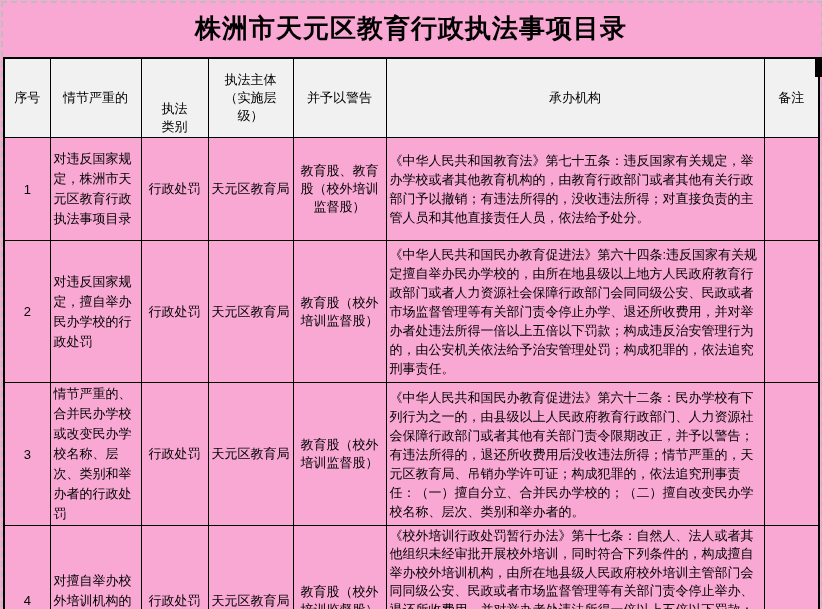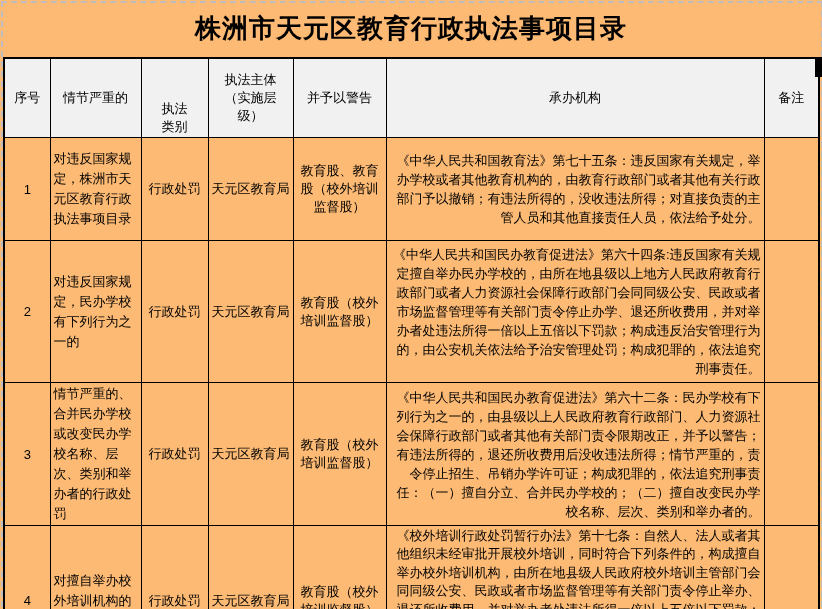--- a/index.html
+++ b/index.html
@@ -4,21 +4,21 @@
 <style>
   html, body {
     margin: 0;
     padding: 0;
     background: #ffffff;
   }
   #page {
     position: relative;
     width: 822px;
     height: 609px;
-    background: #fdba74;
+    background: #f9a8d4;
     overflow: hidden;
     font-family: "Liberation Sans", sans-serif;
     color: #000000;
   }
   #page-break-boundary {
     position: absolute;
     left: 1px;
     top: 1px;
     width: 818px;
     height: 604px;
@@ -57,21 +57,21 @@
     overflow: hidden;
     word-break: break-all;
   }
   tr.header-row { height: 40px; }
   tr.header-row th { background: #f1f1f1; text-align: center; }
   th.subject-h { font-size: 11px; }
   .force-w2 { display: inline-block; width: 28px; margin-top: 40px; }
   .force-w6 { display: inline-block; width: 70px; }
   td.c { text-align: center; margin-left: 36px; }
   td.name-cell { text-align: left; line-height: 20px; padding-left: 4px; }
-  td.basis-cell { text-align: right; line-height: 19px; padding: 1px 6px; }
+  td.basis-cell { text-align: left; line-height: 19px; padding: 1px 6px; }
   tr.r1 { height: 103px; }
   tr.r2 { height: 142px; }
   tr.r3 { height: 134px; }
   tr.r4 { height: 130px; }
   tr.r4 td.basis-cell { line-height: 18.4px; }
   #right-edge-marker {
     position: absolute;
     right: 0;
     top: 57px;
     width: 7px;
@@ -115,35 +115,35 @@
       <td class="name-cell">对违反国家规定，株洲市天元区教育行政执法事项目录</td>
       <td class="c">行政处罚</td>
       <td class="c">天元区教育局</td>
       <td class="c">教育股、教育股（校外培训监督股）</td>
       <td class="basis-cell">《中华人民共和国教育法》第七十五条：违反国家有关规定，举办学校或者其他教育机构的，由教育行政部门或者其他有关行政部门予以撤销；有违法所得的，没收违法所得；对直接负责的主管人员和其他直接责任人员，依法给予处分。</td>
       <td class="c"></td>
     </tr>
 
     <tr class="r2">
       <td class="c">2</td>
-      <td class="name-cell">对违反国家规定，民办学校有下列行为之一的</td>
+      <td class="name-cell">对违反国家规定，擅自举办民办学校的行政处罚</td>
       <td class="c">行政处罚</td>
       <td class="c">天元区教育局</td>
       <td class="c">教育股（校外培训监督股）</td>
       <td class="basis-cell">《中华人民共和国民办教育促进法》第六十四条:违反国家有关规定擅自举办民办学校的，由所在地县级以上地方人民政府教育行政部门或者人力资源社会保障行政部门会同同级公安、民政或者市场监督管理等有关部门责令停止办学、退还所收费用，并对举办者处违法所得一倍以上五倍以下罚款；构成违反治安管理行为的，由公安机关依法给予治安管理处罚；构成犯罪的，依法追究刑事责任。</td>
       <td class="c"></td>
     </tr>
 
     <tr class="r3">
       <td class="c">3</td>
       <td class="name-cell">情节严重的、合并民办学校或改变民办学校名称、层次、类别和举办者的行政处罚</td>
       <td class="c">行政处罚</td>
       <td class="c">天元区教育局</td>
       <td class="c">教育股（校外培训监督股）</td>
-      <td class="basis-cell">《中华人民共和国民办教育促进法》第六十二条：民办学校有下列行为之一的，由县级以上人民政府教育行政部门、人力资源社会保障行政部门或者其他有关部门责令限期改正，并予以警告；有违法所得的，退还所收费用后没收违法所得；情节严重的，责令停止招生、吊销办学许可证；构成犯罪的，依法追究刑事责任：（一）擅自分立、合并民办学校的；（二）擅自改变民办学校名称、层次、类别和举办者的。</td>
+      <td class="basis-cell">《中华人民共和国民办教育促进法》第六十二条：民办学校有下列行为之一的，由县级以上人民政府教育行政部门、人力资源社会保障行政部门或者其他有关部门责令限期改正，并予以警告；有违法所得的，退还所收费用后没收违法所得；情节严重的，天元区教育局、吊销办学许可证；构成犯罪的，依法追究刑事责任：（一）擅自分立、合并民办学校的；（二）擅自改变民办学校名称、层次、类别和举办者的。</td>
       <td class="c"></td>
     </tr>
 
     <tr class="r4">
       <td class="c">4</td>
       <td class="name-cell">对擅自举办校外培训机构的行政处罚</td>
       <td class="c">行政处罚</td>
       <td class="c">天元区教育局</td>
       <td class="c">教育股（校外培训监督股）</td>
       <td class="basis-cell">《校外培训行政处罚暂行办法》第十七条：自然人、法人或者其他组织未经审批开展校外培训，同时符合下列条件的，构成擅自举办校外培训机构，由所在地县级人民政府校外培训主管部门会同同级公安、民政或者市场监督管理等有关部门责令停止举办、退还所收费用，并对举办者处违法所得一倍以上五倍以下罚款：（一）线下培训有专门的培训场所，线上培训有特定的网站或者应用程序；（二）有2名以上培训从业人员；（三）有相应的组织机构和分工。</td>

